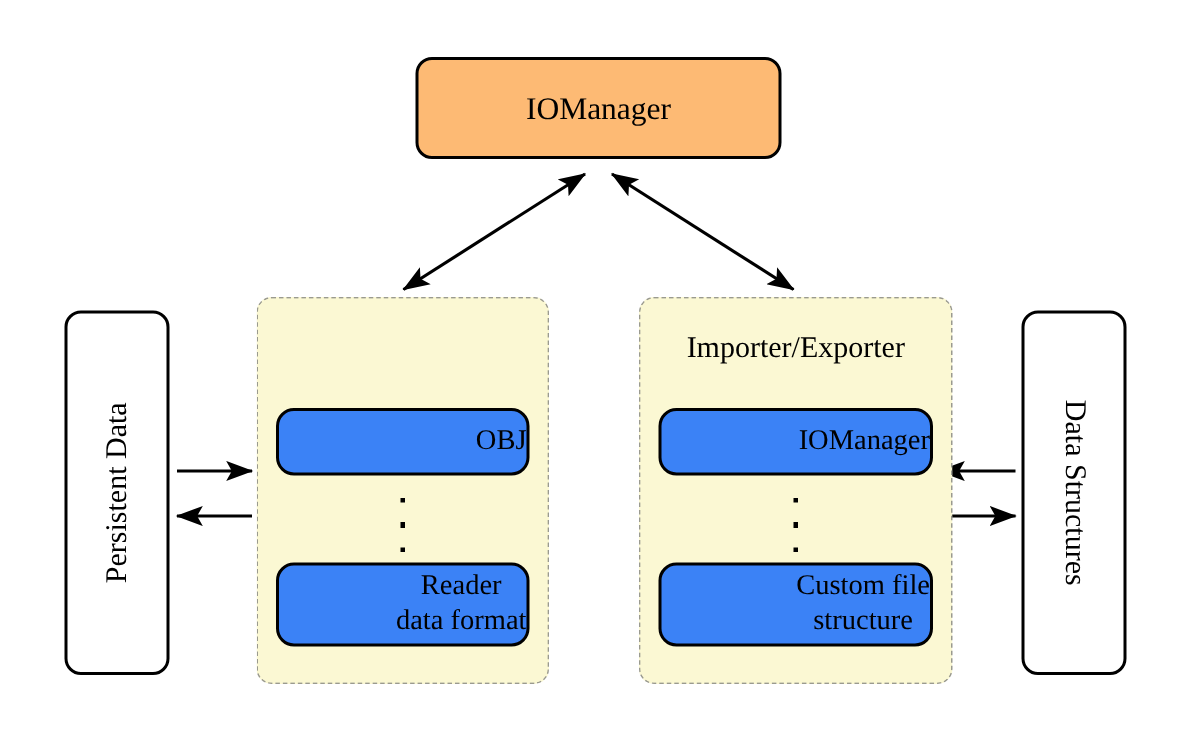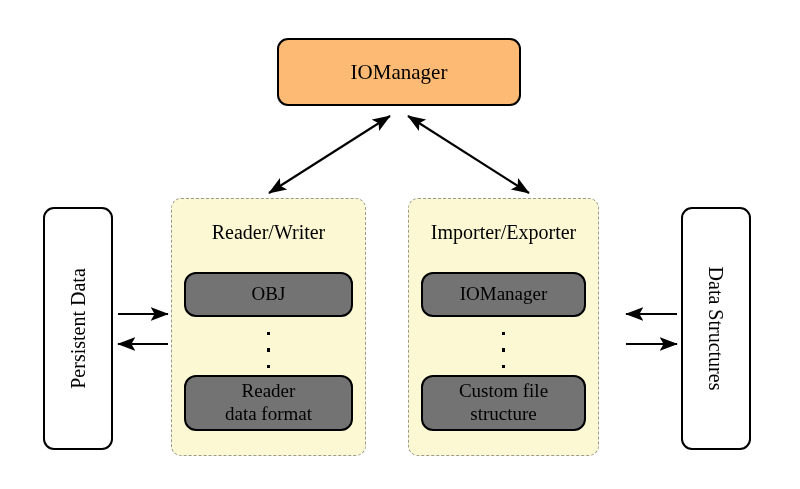--- a/index.html
+++ b/index.html
@@ -48,42 +48,42 @@
   .group-panel {
     position: absolute;
     box-sizing: border-box;
     top: 198px;
     height: 258px;
     border: 1.6px dashed #9a9a8f;
     border-radius: 10px;
     background: #fbf8d3;
   }
   .group-panel.left  { left: 171px; width: 195px; }
-  .group-panel.right { left: 408px; width: 191px; }
+  .group-panel.right { left: 426px; width: 209px; }
 
   .group-title {
     position: absolute;
     left: 0;
     right: 0;
     top: 22px;
     text-align: center;
     font-size: 20px;
     white-space: nowrap;
   }
 
   
   .inner-box {
     position: absolute;
     box-sizing: border-box;
     border: 2.6px solid #000000;
     border-radius: 12px;
-    background: #737373;
-    display: flex;
-    align-items: center;
-    justify-content: center;
+    background: #3b82f6;
+    display: flex;
+    align-items: center;
+    justify-content: flex-end;
     text-align: center;
     font-size: 19px;
     line-height: 1.2;
   }
   .inner-box.top {
     left: 12px;
     right: 12px;
     top: 73px;
     height: 45px;
   }
@@ -174,21 +174,20 @@
     <line x1="677" y1="314" x2="626" y2="314" stroke="#000000" stroke-width="2.1" marker-end="url(#ah)"></line>
 
     <line x1="626" y1="344" x2="677" y2="344" stroke="#000000" stroke-width="2.1" marker-end="url(#ah)"></line>
   </svg>
 
   <div class="node manager-box">
     <span>IOManager</span>
   </div>
 
   <div class="group-panel left">
-    <div class="group-title">Reader/Writer</div>
 
     <div class="inner-box top">
       <span>OBJ</span>
     </div>
 
     <div class="vdots">
       <span></span>
       <span></span>
       <span></span>
     </div>

